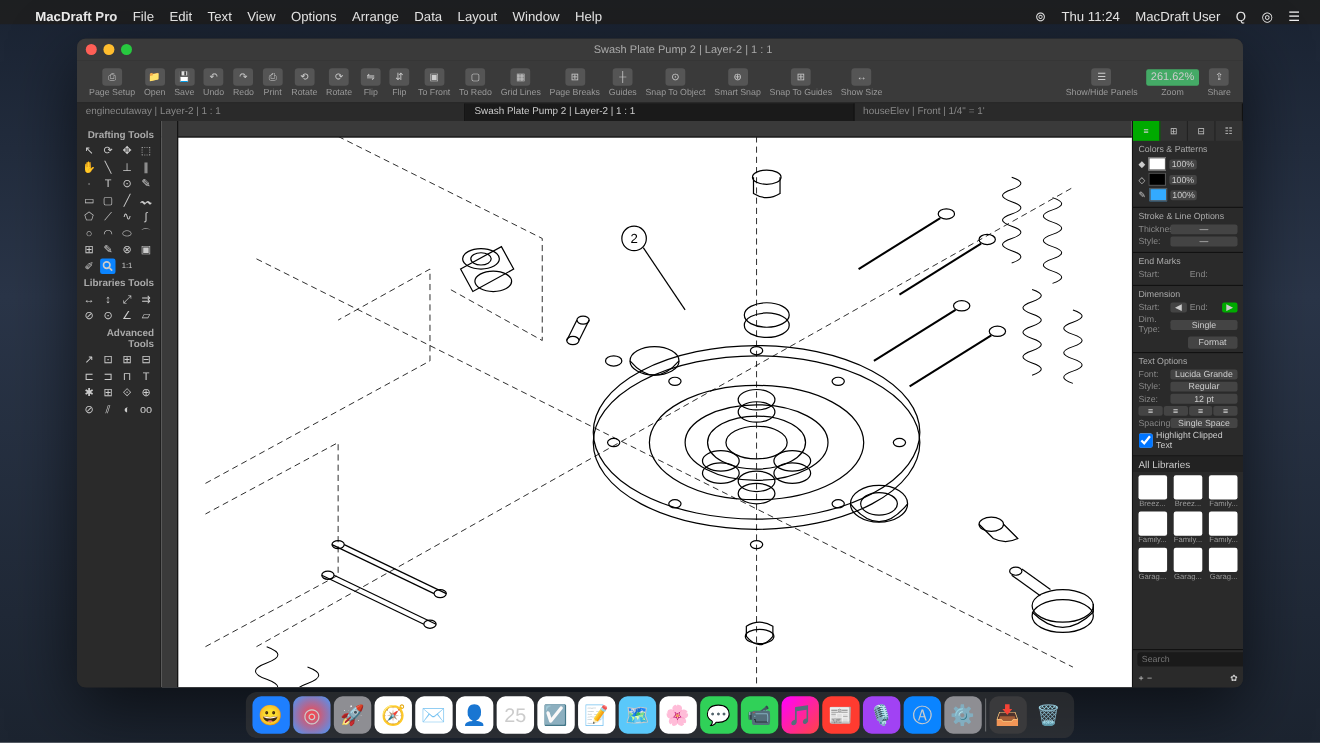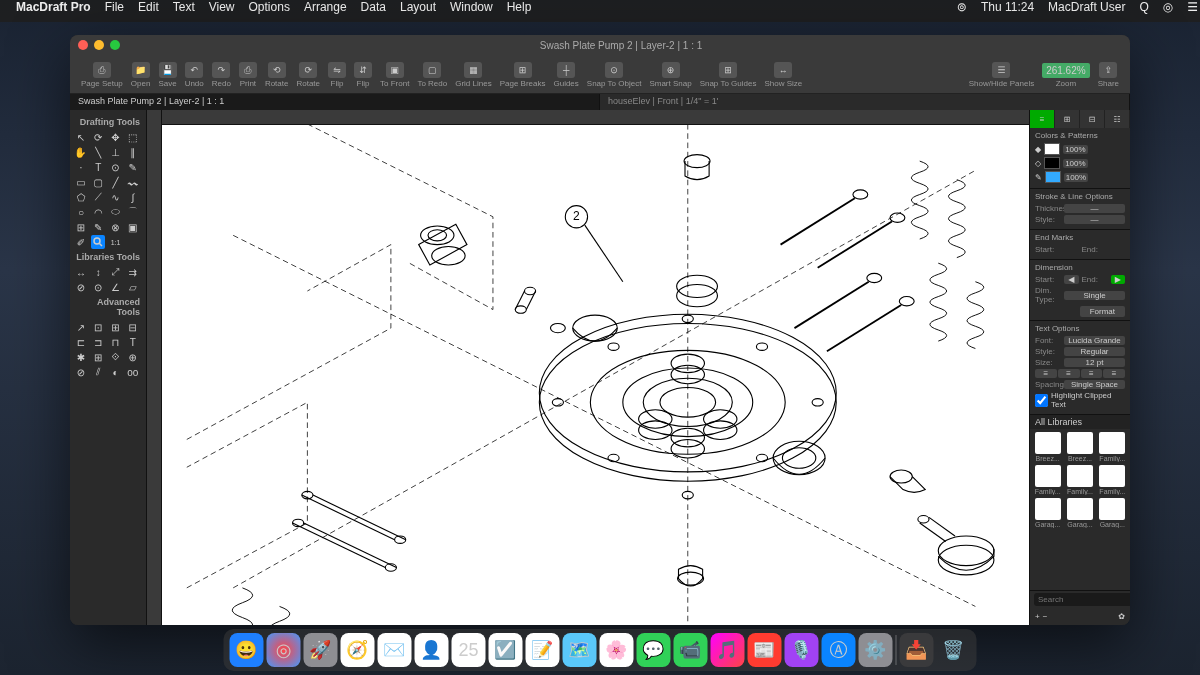--- a/index.html
+++ b/index.html
@@ -1,16 +1,16 @@
 <!DOCTYPE html>
 <html><head>
 <meta charset="utf-8">
 <style>
   html,body{margin:0;padding:0;width:1200px;height:675px;overflow:hidden;font-family:-apple-system,Helvetica,Arial,sans-serif;background:linear-gradient(to bottom,#1a2332 0%,#2a3548 40%,#1c2430 100%);font-size:10px;color:#ccc;}
-  .menubar{position:absolute;top:0;left:0;right:0;height:22px;background:rgba(30,30,30,0.85);display:flex;align-items:flex-start;padding:0 2px;font-size:12px;color:#eee;}
+  .menubar{position:absolute;top:0;left:0;right:0;height:22px;background:rgba(30,30,30,0.85);display:flex;align-items:flex-end;padding:0 18px;font-size:12px;color:#eee;}
   .menubar .apple{margin-right:14px;}
   .menubar .mi{margin-right:14px;cursor:default;}
   .menubar .right{margin-left:auto;display:flex;align-items:center;gap:14px;}
   .window{position:absolute;left:70px;top:35px;right:70px;bottom:50px;background:#2a2a2a;border-radius:8px;box-shadow:0 20px 60px rgba(0,0,0,0.6);display:flex;flex-direction:column;overflow:hidden;}
   .titlebar{height:20px;background:#3a3a3a;display:flex;align-items:center;padding:0 8px;font-size:10px;color:#aaa;}
   .traffic{display:flex;gap:6px;}
   .tl{width:10px;height:10px;border-radius:50%;}
   .tl.r{background:#ff5f56;}.tl.y{background:#ffbd2e;}.tl.g{background:#27c93f;}
   .titlebar .title{margin:0 auto;}
   .toolbar{height:36px;background:#3a3a3a;display:flex;align-items:center;padding:2px 8px 0;gap:2px;border-bottom:1px solid #222;}
@@ -179,20 +179,21 @@
         <div class="zoom">261.62%</div>
         <span>Zoom</span>
       </div>
     <div class="tbtn">
         <div class="ic">⇪</div>
         <span>Share</span>
       </div>
   </div>
 
   <div class="tabs">
+    <div class="tab">enginecutaway | Layer-2 | 1 : 1</div>
     <div class="tab active">Swash Plate Pump 2 | Layer-2 | 1 : 1</div>
     <div class="tab">houseElev | Front | 1/4" = 1'</div>
   </div>
 
   <div class="body">
 
     <div class="leftpanel">
       <div class="panelh">Drafting Tools</div>
       <div class="toolgrid">
         <div class="tg">↖</div>

